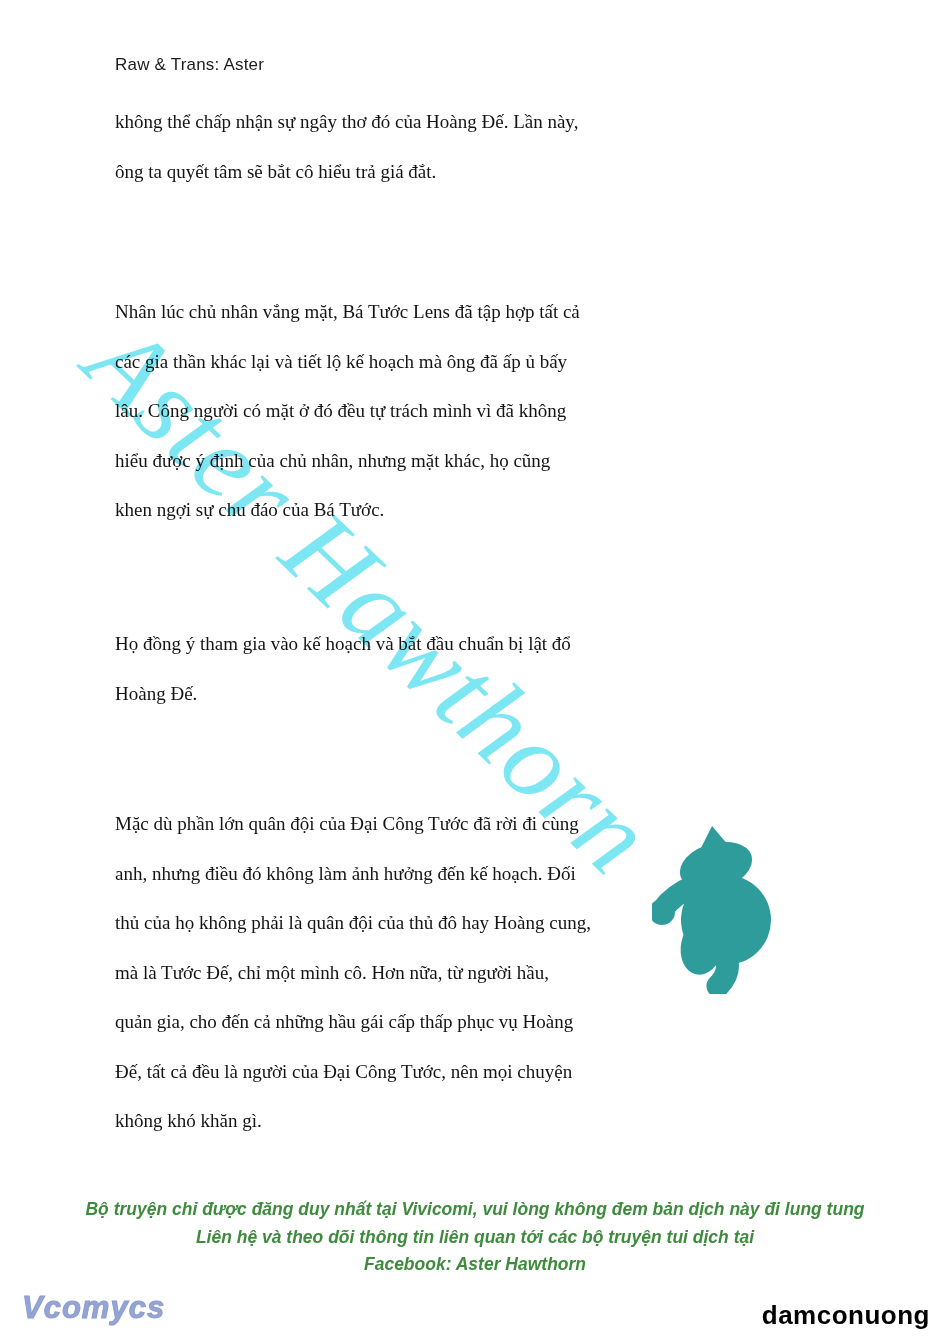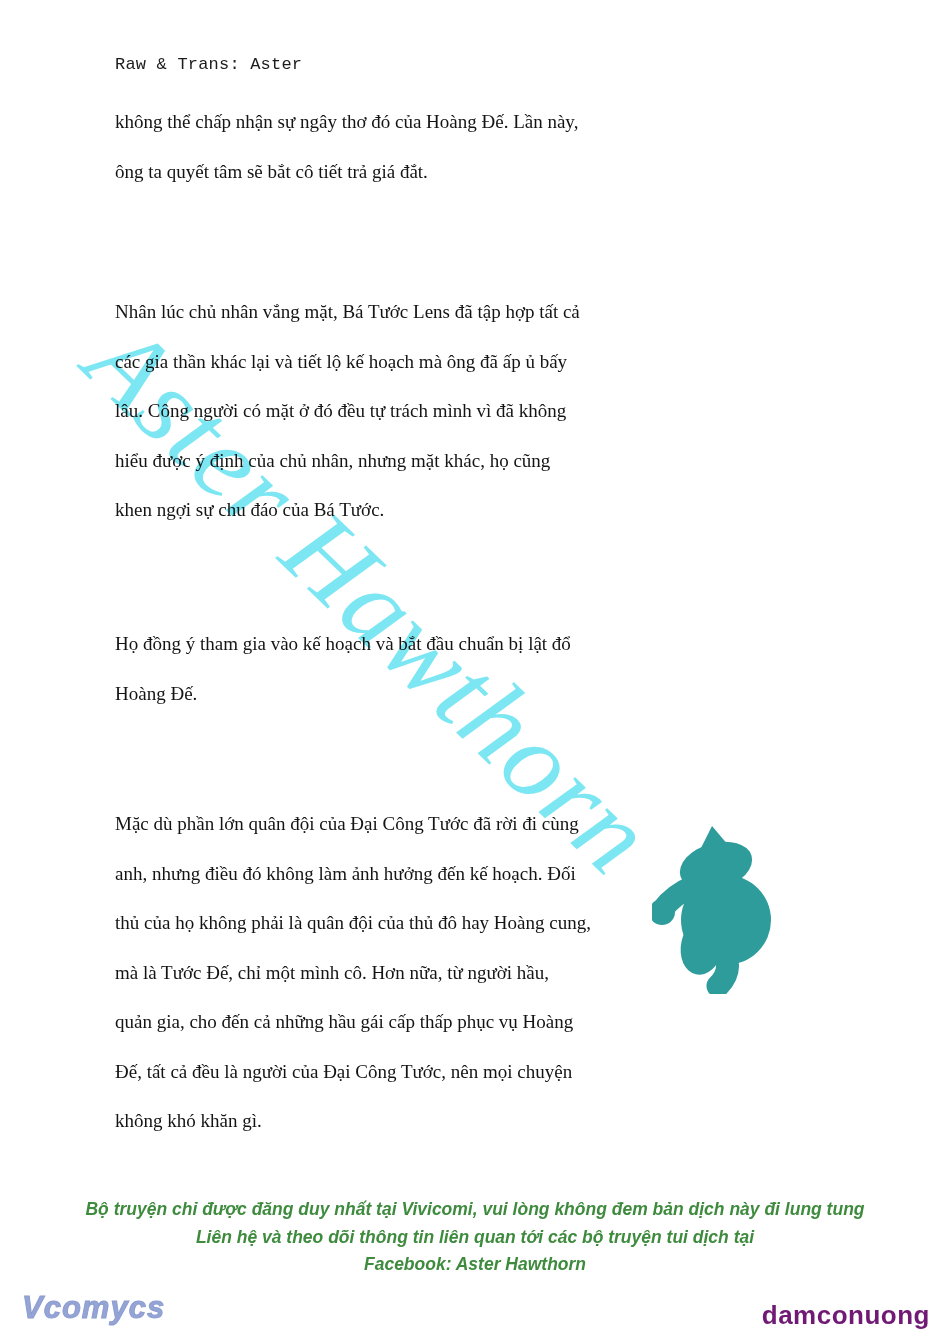--- a/index.html
+++ b/index.html
@@ -5,21 +5,21 @@
   html,body{margin:0;padding:0;background:#ffffff;}
   .page{
     position:relative;
     width:950px;height:1343px;
     background:#ffffff;
     overflow:hidden;
     font-family:"Liberation Serif", serif;
   }
   .credit{
     position:absolute;left:115px;top:55px;
-    font-family:Liberation Mono, monospace;
+    font-family:Liberation Sans, sans-serif;
     font-size:17px;color:#1c1c1c;letter-spacing:0.2px;
   }
   .watermark{
     position:absolute;left:150px;top:298px;
     font-family:"Liberation Serif", serif;
     font-style:italic;
     font-size:110px;
     color:#7ce7f2;
     white-space:nowrap;
     transform:rotate(44deg);
@@ -53,21 +53,21 @@
     font-style:italic;font-weight:bold;
     font-size:31px;letter-spacing:1px;
     color:#94a4d4;
     -webkit-text-stroke:1px #8c9ccf;
   }
   .logo-right{
     position:absolute;right:20px;top:1300px;z-index:2;
     font-family:"Liberation Sans", sans-serif;
     font-weight:bold;
     font-size:26px;letter-spacing:0.5px;
-    color:#701a75;
+    color:#000000;
   }
 </style>
 </head>
 <body>
 
 <div class="page">
 
   <div class="credit">Raw &amp; Trans: Aster</div>
 
   <div class="watermark">Aster Hawthorn</div>
@@ -79,21 +79,21 @@
       <ellipse cx="74" cy="94" rx="45" ry="45"></ellipse>
       <path d="M42,60 Q22,68 10,84" fill="none" stroke="#2e9c9b" stroke-width="22" stroke-linecap="round"></path>
       <circle cx="10" cy="86" r="13"></circle>
       <ellipse cx="50" cy="120" rx="21" ry="29" transform="rotate(12 50 120)"></ellipse>
       <path d="M64,116 Q86,140 66,160" fill="none" stroke="#2e9c9b" stroke-width="23" stroke-linecap="round"></path>
     </g>
   </svg>
 
   <div class="para p1">
     <div class="line">không thể chấp nhận sự ngây thơ đó của Hoàng Đế. Lần này,</div>
-    <div class="line">ông ta quyết tâm sẽ bắt cô tiết trả giá đắt.</div>
+    <div class="line">ông ta quyết tâm sẽ bắt cô hiểu trả giá đắt.</div>
   </div>
 
   <div class="para p2">
     <div class="line">Nhân lúc chủ nhân vắng mặt, Bá Tước Lens đã tập hợp tất cả</div>
     <div class="line">các gia thần khác lại và tiết lộ kế hoạch mà ông đã ấp ủ bấy</div>
     <div class="line">lâu. Công người có mặt ở đó đều tự trách mình vì đã không</div>
     <div class="line">hiểu được ý định của chủ nhân, nhưng mặt khác, họ cũng</div>
     <div class="line">khen ngợi sự chu đáo của Bá Tước.</div>
   </div>
 

